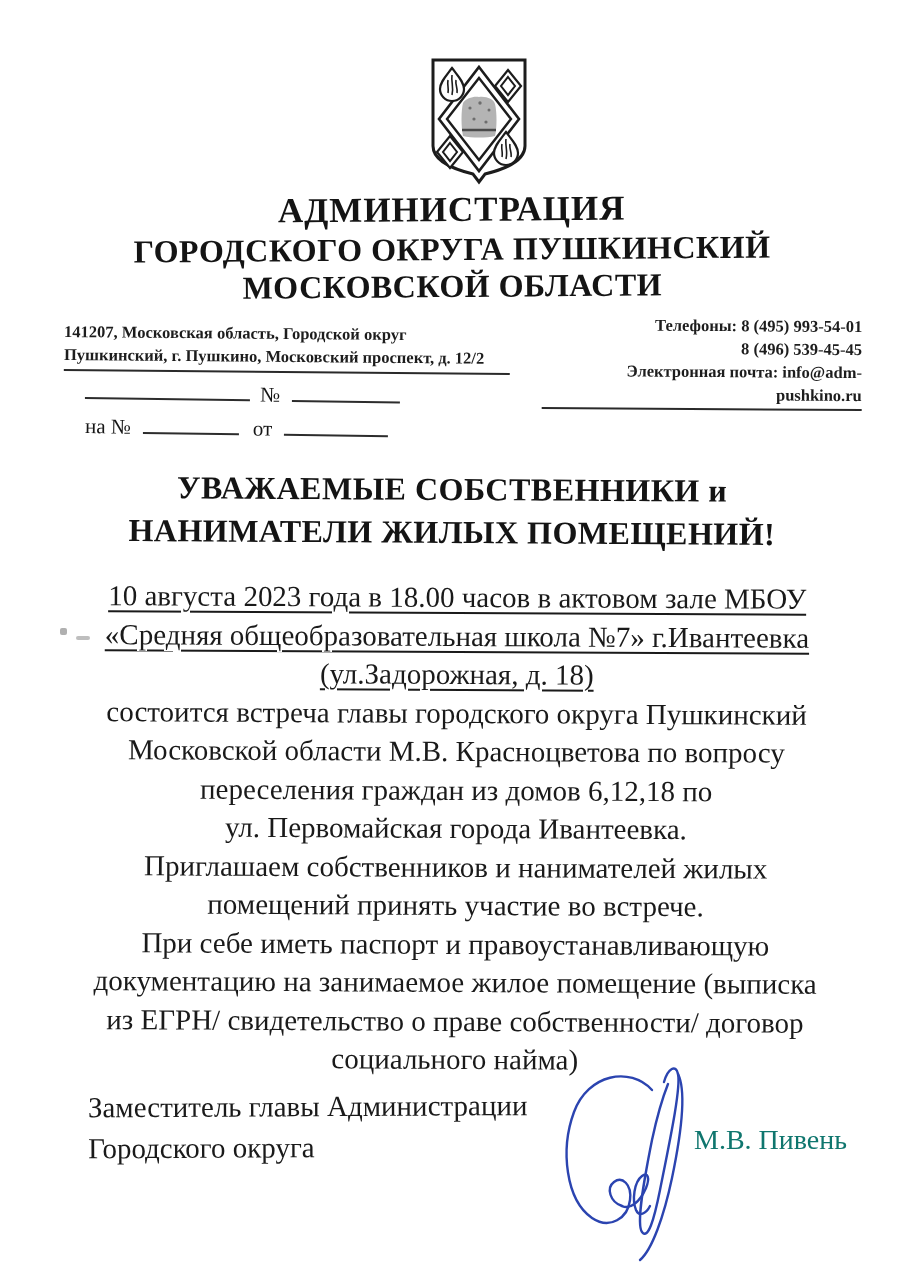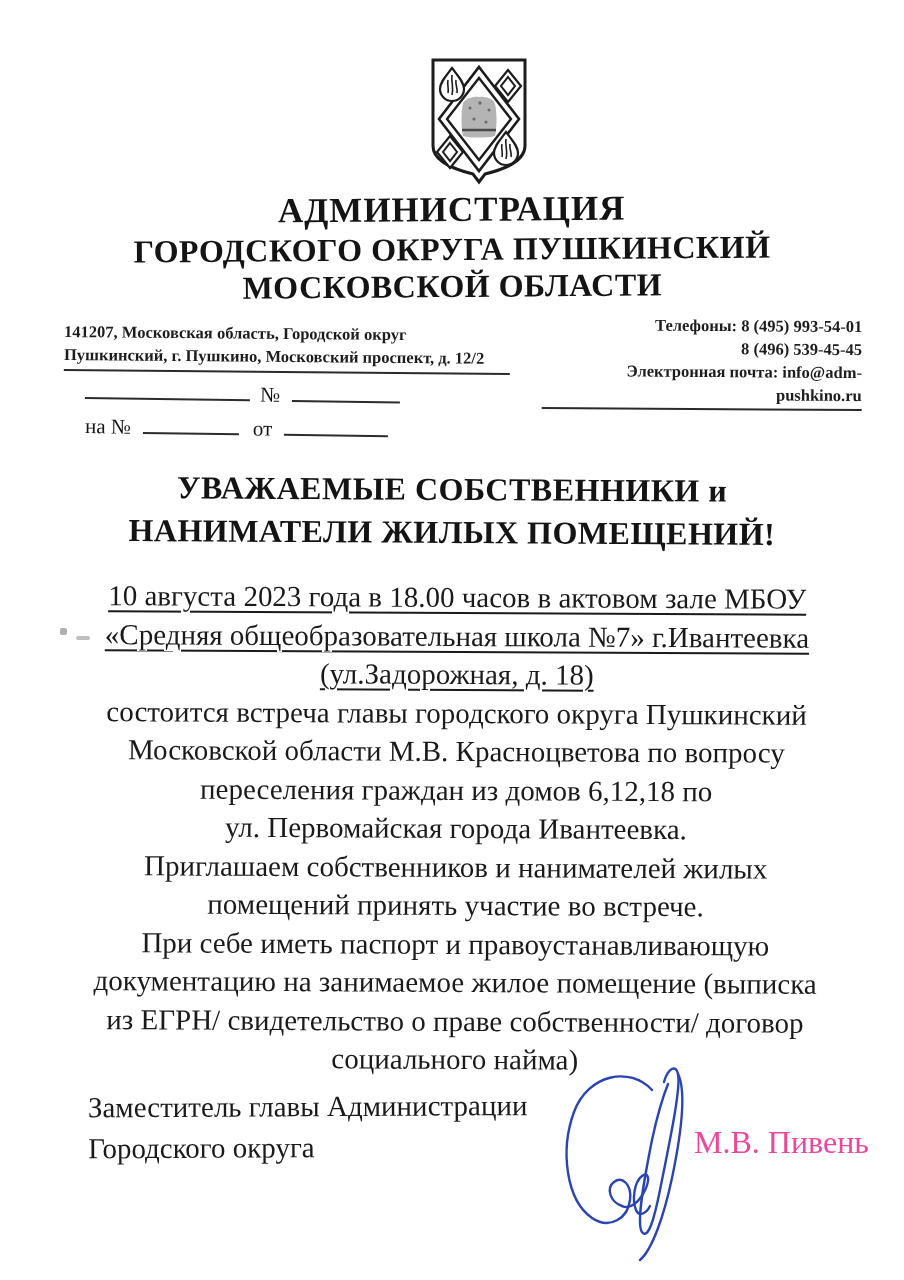--- a/index.html
+++ b/index.html
@@ -146,23 +146,23 @@
     width: 520px;
     font-size: 29px;
     line-height: 41px;
     transform: rotate(-0.3deg);
     color: #1a1a1a;
   }
   .sig-name {
     position: absolute;
     left: 694px;
     top: 1124px;
-    font-size: 32px;
+    font-size: 28px;
     white-space: nowrap;
-    color: #ec4899;
+    color: #0f766e;
   }
   .signature-svg {
     position: absolute;
     left: 552px;
     top: 1060px;
     width: 150px;
     height: 205px;
   }
 </style>
 </head>

